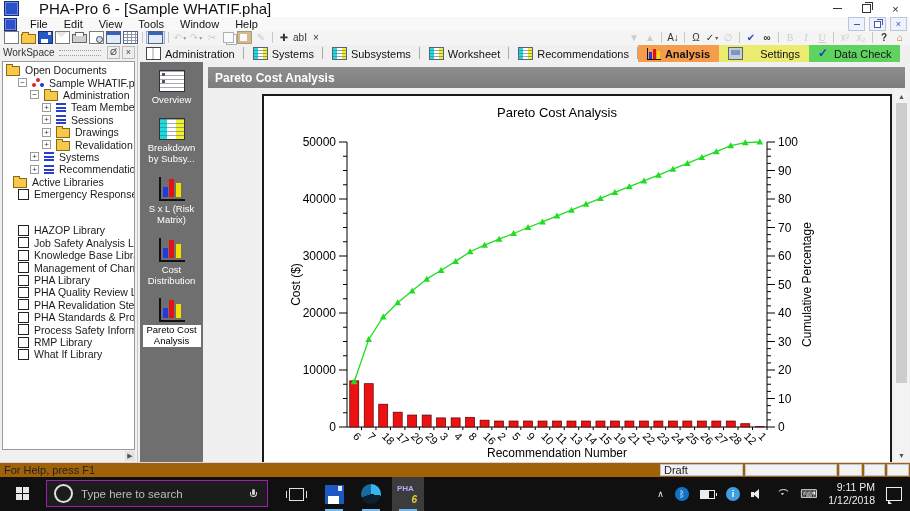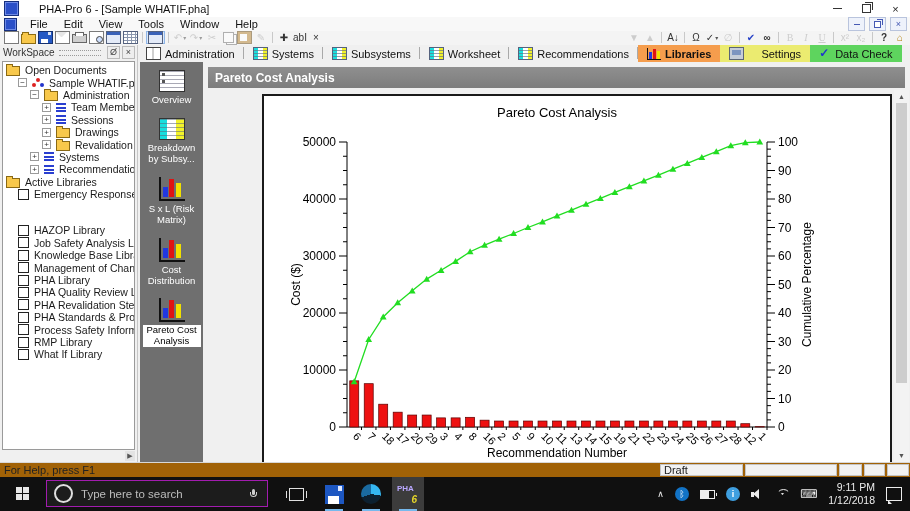--- a/index.html
+++ b/index.html
@@ -1,21 +1,21 @@
 <!DOCTYPE html>
 <html><head>
 <meta charset="utf-8">
 <style>
   html,body{margin:0;padding:0;}
   body{width:910px;height:511px;overflow:hidden;font-family:"Liberation Sans",sans-serif;background:#f0f0f0;position:relative;-webkit-font-smoothing:antialiased;}
   .abs{position:absolute;}
   
   #titlebar{left:0;top:0;width:910px;height:17px;background:#ffffff;display:flex;align-items:center;border-bottom:1px solid #e8e8e8;}
   .app-ico{width:13px;height:13px;margin:0 5px 0 4px;background:#2b50c8;border:1px solid #16307e;box-shadow:inset 0 0 0 1px #6e8ae6;flex:none;}
-  #titlebar .t-title{font-size:11px;color:#111;padding-left:15px;}
+  #titlebar .t-title{font-size:15px;color:#111;padding-left:15px;}
   .winctl{position:absolute;top:0;right:0;height:17px;display:flex;}
   .winctl .wc{width:29px;height:17px;display:flex;align-items:center;justify-content:center;color:#222;font-size:11px;}
   .mini-bar{width:9px;height:1px;background:#333;}
   .restore{width:7px;height:7px;border:1px solid #333;position:relative;background:#fff;}
   .restore:before{content:"";position:absolute;left:2px;top:-3px;width:7px;height:7px;border:1px solid #333;border-left:none;border-bottom:none;}
   
   #menubar{left:0;top:17px;width:910px;height:14px;background:#f8f8f8;display:flex;align-items:center;}
   .menu-item{font-size:11px;color:#111;padding:0 8px;}
   .mdictl{position:absolute;right:3px;top:17px;display:flex;gap:4px;}
   .mdictl .mc{width:15px;height:12px;border:1px solid #b9c4dd;background:#eef2fb;display:flex;align-items:center;justify-content:center;color:#4559b4;font-size:9px;}
@@ -322,21 +322,21 @@
       <span>Worksheet</span>
       <span class="vsep"></span>
     </div>
     <div class="tab">
       <span class="ti ti-sheet"></span>
       <span>Recommendations</span>
       <span class="vsep"></span>
     </div>
     <div class="tab active" style="background: rgb(245, 157, 77);">
       <span class="ti ti-chart"></span>
-      <span>Libraries</span>
+      <span>Analysis</span>
     </div>
     <div class="tab" style="background: rgb(235, 235, 112); gap: 17px;">
       <span class="ti ti-settings"></span>
       <span>Settings</span>
     </div>
     <div class="tab" style="background: rgb(94, 212, 94);">
       <span class="ti ti-check">✓</span>
       <span>Data Check</span>
     </div>
   </div>
@@ -386,21 +386,21 @@
       <div class="trow" style="padding-left: 27px;">
         <span class="expander">+</span>
         <span class="tr-list"></span>
         <span class="lbl">Systems</span>
       </div>
       <div class="trow" style="padding-left: 27px;">
         <span class="expander">+</span>
         <span class="tr-list"></span>
         <span class="lbl">Recommendations</span>
       </div>
-      <div class="trow" style="padding-left: 3px;">
+      <div class="trow" style="padding-left: 10px;">
         <span class="tr-folder"></span>
         <span class="lbl">Active Libraries</span>
       </div>
       <div class="trow" style="padding-left: 15px;">
         <span class="tr-check"></span>
         <span class="lbl">Emergency Response Chec</span>
       </div>
       <div class="trow" style="padding-left: 15px; margin-top: 24px;">
         <span class="tr-check"></span>
         <span class="lbl">HAZOP Library</span>

